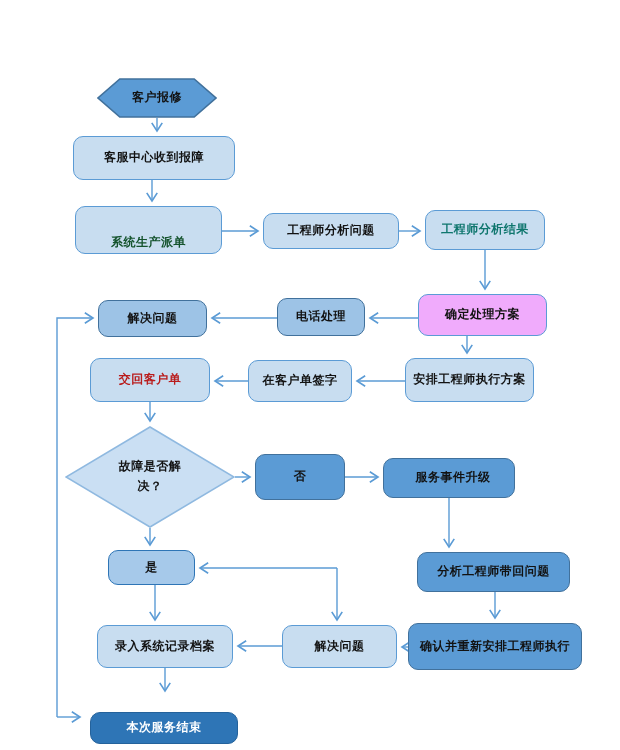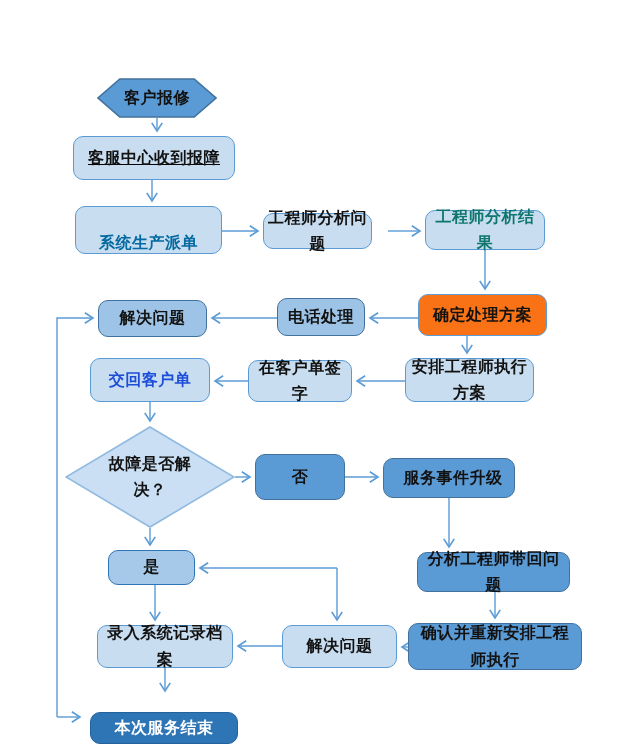--- a/index.html
+++ b/index.html
@@ -23,21 +23,21 @@
   .node.rect{
     border-radius:10px;
     border:1.6px solid #41719C;
   }
   .node .shape-svg{
     position:absolute;left:0;top:0;width:100%;height:100%;
   }
   .node .label{
     position:relative;
     z-index:2;
-    font-size:16px;
+    font-size:12px;
     font-weight:700;
     color:#121212;
     line-height:1.65;
     white-space:pre-line;
     letter-spacing:0.5px;
     padding:0 4px;
   }
 </style>
 </head>
 <body>
@@ -73,49 +73,49 @@
       <polyline points="165,668 165,691" fill="none" stroke="#5B9BD5" stroke-width="1.4" marker-end="url(#arrowhead)"></polyline>
       <polyline points="57,717 57,318 93,318" fill="none" stroke="#5B9BD5" stroke-width="1.4" marker-end="url(#arrowhead)"></polyline>
       <polyline points="57,717 80,717" fill="none" stroke="#5B9BD5" stroke-width="1.4" marker-end="url(#arrowhead)"></polyline>
     </svg>
 <div class="node hexagon" style="left: 97px; top: 78px; width: 120px; height: 40px;">
       <svg class="shape-svg" viewBox="0 0 120 40">
         <polygon points="22.8,1,97.2,1,119,20,97.2,39,22.8,39,1,20" fill="#5B9BD5" stroke="#41719C" stroke-width="1.6"></polygon>
       </svg>
       <span class="label" style="color: rgb(18, 18, 18);">客户报修</span>
     </div>
-    <div class="node rect" style="left: 73px; top: 136px; width: 162px; height: 44px; background: rgb(200, 221, 240); border-color: rgb(91, 155, 213); text-decoration: underline;">
+    <div class="node rect" style="left: 73px; top: 136px; width: 162px; height: 44px; background: rgb(200, 221, 240); border-color: rgb(91, 155, 213);">
       <span class="label" style="color: rgb(18, 18, 18);">客服中心收到报障</span>
     </div>
     <div class="node rect" style="left: 75px; top: 206px; width: 147px; height: 48px; background: rgb(200, 221, 240); border-color: rgb(91, 155, 213);">
-      <span class="label" style="color: #0369a1; margin-top: 26px;">系统生产派单</span>
+      <span class="label" style="color: #14532d; margin-top: 26px;">系统生产派单</span>
     </div>
-    <div class="node rect" style="left: 263px; top: 213px; width: 109px; height: 36px; background: rgb(200, 221, 240); border-color: rgb(91, 155, 213);">
+    <div class="node rect" style="left: 263px; top: 213px; width: 136px; height: 36px; background: rgb(200, 221, 240); border-color: rgb(91, 155, 213);">
       <span class="label" style="color: rgb(18, 18, 18);">工程师分析问题</span>
     </div>
     <div class="node rect" style="left: 425px; top: 210px; width: 120px; height: 40px; background: rgb(200, 221, 240); border-color: rgb(91, 155, 213);">
       <span class="label" style="color: #0f766e;">工程师分析结果</span>
     </div>
-    <div class="node rect" style="left: 418px; top: 294px; width: 129px; height: 42px; background: #f97316; border-color: rgb(91, 155, 213);">
+    <div class="node rect" style="left: 418px; top: 294px; width: 129px; height: 42px; background: #f0abfc; border-color: rgb(91, 155, 213);">
       <span class="label" style="color: rgb(18, 18, 18);">确定处理方案</span>
     </div>
     <div class="node rect" style="left: 277px; top: 298px; width: 88px; height: 38px; background: rgb(157, 195, 230); border-color: rgb(65, 113, 156);">
       <span class="label" style="color: rgb(18, 18, 18);">电话处理</span>
     </div>
     <div class="node rect" style="left: 98px; top: 300px; width: 109px; height: 37px; background: rgb(157, 195, 230); border-color: rgb(65, 113, 156);">
       <span class="label" style="color: rgb(18, 18, 18);">解决问题</span>
     </div>
     <div class="node rect" style="left: 405px; top: 358px; width: 129px; height: 44px; background: rgb(200, 221, 240); border-color: rgb(91, 155, 213);">
       <span class="label" style="color: rgb(18, 18, 18);">安排工程师执行方案</span>
     </div>
     <div class="node rect" style="left: 248px; top: 360px; width: 104px; height: 42px; background: rgb(200, 221, 240); border-color: rgb(91, 155, 213);">
       <span class="label" style="color: rgb(18, 18, 18);">在客户单签字</span>
     </div>
     <div class="node rect" style="left: 90px; top: 358px; width: 120px; height: 44px; background: rgb(200, 221, 240); border-color: rgb(91, 155, 213);">
-      <span class="label" style="color: #1d4ed8;">交回客户单</span>
+      <span class="label" style="color: #b91c1c;">交回客户单</span>
     </div>
     <div class="node diamond" style="left: 65px; top: 426px; width: 170px; height: 102px;">
       <svg class="shape-svg" viewBox="0 0 170 102">
         <polygon points="85,1,169,51,85,101,1,51" fill="#CADFF3" stroke="#8FB9E0" stroke-width="1.6"></polygon>
       </svg>
       <span class="label" style="color: rgb(18, 18, 18);">故障是否解
 决？</span>
     </div>
     <div class="node rect" style="left: 255px; top: 454px; width: 90px; height: 46px; background: rgb(91, 155, 213); border-color: rgb(65, 113, 156);">
       <span class="label" style="color: rgb(18, 18, 18);">否</span>

